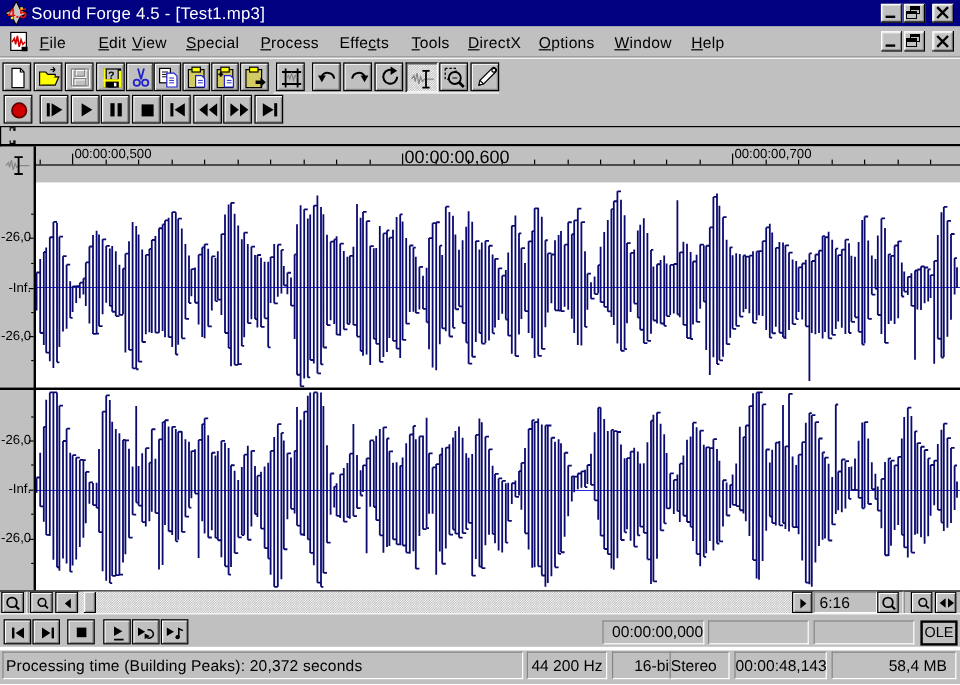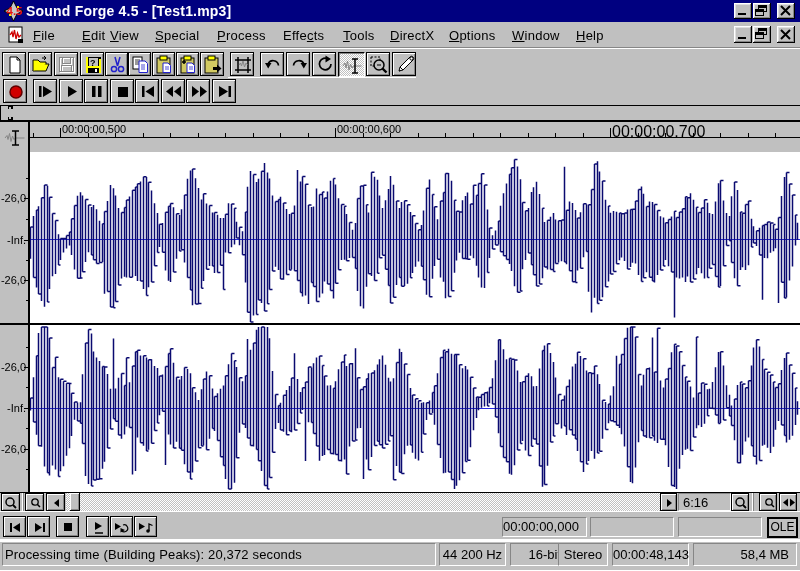--- a/index.html
+++ b/index.html
@@ -19,21 +19,21 @@
 
 <div class="a" style="left:0;top:0;width:800px;height:22px;background:#000080"></div>
 <div class="a" style="left:4px;top:1px;width:19px;height:20px">
 <svg width="19" height="20" viewBox="0 0 19 20" style="">
       <polygon points="9.5,0 13,7 19,10 13,13 9.5,20 6,13 0,10 6,7" fill="#c8c8c8" stroke="#000" stroke-width="1"></polygon>
       <text x="2.5" y="14" font-family="Liberation Sans" font-size="11.5" font-weight="bold" fill="#e81212">4.5</text>
       <rect x="13" y="5" width="2" height="2" fill="#ffe000"></rect>
       <rect x="5" y="13" width="2" height="2" fill="#ffe000"></rect>
     </svg>
 </div>
-<div class="a" style="left:26px;top:3px;color:#fff;font-weight:bold;font-size:14px;letter-spacing:0.2px">Sound Forge 4.5 - [Test1.mp3]</div>
+<div class="a" style="left:26px;top:3px;color:#fff;font-weight:normal;font-size:14px;letter-spacing:0.2px">Sound Forge 4.5 - [Test1.mp3]</div>
 <div class="wbtn" style="left:734px;top:3px;width:18px;height:16px">
     <div class="a" style="left:4px;top:10px;width:8px;height:2px;background:#000"></div>
   </div>
 <div class="wbtn" style="left:753px;top:3px;width:18px;height:16px">
 <svg width="18" height="16" viewBox="0 0 18 16" style="">
       <g shape-rendering="crispEdges">
         <rect x="5.5" y="2.5" width="8" height="6" fill="none" stroke="#000"></rect>
         <rect x="5" y="2" width="9" height="3" fill="#000"></rect>
         <rect x="2.5" y="6.5" width="8" height="6" fill="#c0c0c0" stroke="#000"></rect>
         <rect x="2" y="6" width="9" height="3" fill="#000"></rect>
@@ -277,22 +277,22 @@
 
 <div class="a" style="left:28px;top:122px;width:2px;height:370px;background:#000"></div>
 <div class="a" style="left:4px;top:127px;width:22px;height:22px">
 <svg width="22" height="22" viewBox="0 0 22 22" style="">
       <path d="M1 11 l2 -2.5 1 4 1.5 -6 1.5 8 1.5 -5.5 1.5 3.5 1.5 -1.5 h9" stroke="#868686" fill="none"></path>
       <path d="M8 4 h7 M8 18 h7 M11.5 4 v14" stroke="#000" stroke-width="1.5" fill="none"></path>
     </svg>
 </div>
 <div class="a" style="left:30px;top:122px;width:770px;height:16px;background:#c0c0c0;overflow:hidden">
   <div class="a" style="left:32px;top:1px;font-size:11px">00:00:00,500</div>
-  <div class="a" style="left:307px;top:1px;font-size:11px">00:00:00,600</div>
-  <div class="a" style="left:582px;top:1px;font-size:16px">00:00:00,700</div>
+  <div class="a" style="left:307px;top:1px;font-size:15px">00:00:00,600</div>
+  <div class="a" style="left:582px;top:1px;font-size:11px">00:00:00,700</div>
 </div>
 <div class="a" style="left:32.5px;top:133px;width:1px;height:4px;background:#000"></div>
 <div class="a" style="left:60.0px;top:128px;width:1px;height:9px;background:#000"></div>
 <div class="a" style="left:87.5px;top:133px;width:1px;height:4px;background:#000"></div>
 <div class="a" style="left:115.0px;top:133px;width:1px;height:4px;background:#000"></div>
 <div class="a" style="left:142.5px;top:133px;width:1px;height:4px;background:#000"></div>
 <div class="a" style="left:170.0px;top:133px;width:1px;height:4px;background:#000"></div>
 <div class="a" style="left:197.5px;top:133px;width:1px;height:4px;background:#000"></div>
 <div class="a" style="left:225.0px;top:133px;width:1px;height:4px;background:#000"></div>
 <div class="a" style="left:252.5px;top:133px;width:1px;height:4px;background:#000"></div>
@@ -433,26 +433,26 @@
       <polygon points="9.5,11 14,13 9.5,15.5" fill="#000"></polygon>
     </svg>
 </div>
 <div class="btn" style="left:134px;top:516px;width:23px;height:21px">
 <svg width="23" height="21" viewBox="0 0 23 21" style="">
       <polygon points="4,6 4,13 10,9.5" fill="#000"></polygon>
       <path d="M14 14 v-7 l3.5 1.5" fill="none" stroke="#000" stroke-width="1.3"></path>
       <circle cx="13" cy="14" r="1.8" fill="#000"></circle>
     </svg>
 </div>
-<div class="sunk" style="left:502px;top:517px;width:85px;height:20px;text-align:left;line-height:18px">00:00:00,000</div>
+<div class="sunk" style="left:502px;top:517px;width:85px;height:20px;text-align:right;line-height:18px">00:00:00,000</div>
 <div class="sunk" style="left:590px;top:517px;width:84px;height:20px"></div>
 <div class="sunk" style="left:678px;top:517px;width:84px;height:20px"></div>
 <div class="a" style="left:767px;top:517px;width:31px;height:21px;border:2px solid #000;background:#c0c0c0;text-align:center;line-height:17px;font-size:12px">OLE</div>
 
 <div class="a" style="left:0;top:539px;width:800px;height:3px;background:#fff"></div>
 <div class="sunk" style="left:2px;top:543px;width:434px;height:23px;line-height:21px;padding-left:2px;letter-spacing:0.15px">Processing time (Building Peaks): 20,372 seconds</div>
 <div class="sunk" style="left:439px;top:543px;width:67px;height:23px;text-align:center;line-height:21px">44 200 Hz</div>
 <div class="sunk" style="left:510px;top:543px;width:52px;height:23px;text-align:right;line-height:21px">16-bit</div>
-<div class="sunk" style="left:558px;top:543px;width:50px;height:23px;text-align:center;line-height:21px">Stereo</div>
+<div class="sunk" style="left:558px;top:543px;width:50px;height:23px;text-align:left;line-height:21px">Stereo</div>
 <div class="sunk" style="left:612px;top:543px;width:77px;height:23px;text-align:center;line-height:21px">00:00:48,143</div>
 <div class="sunk" style="left:693px;top:543px;width:104px;height:23px;text-align:right;line-height:21px;padding-right:7px">58,4 MB</div>
 
 <div class="a" style="left:0;top:570px;width:800px;height:1px;background:#fff"></div>
 
 </body></html>

